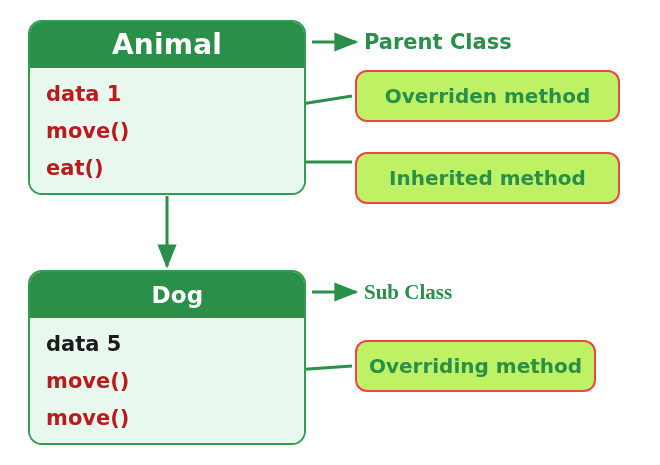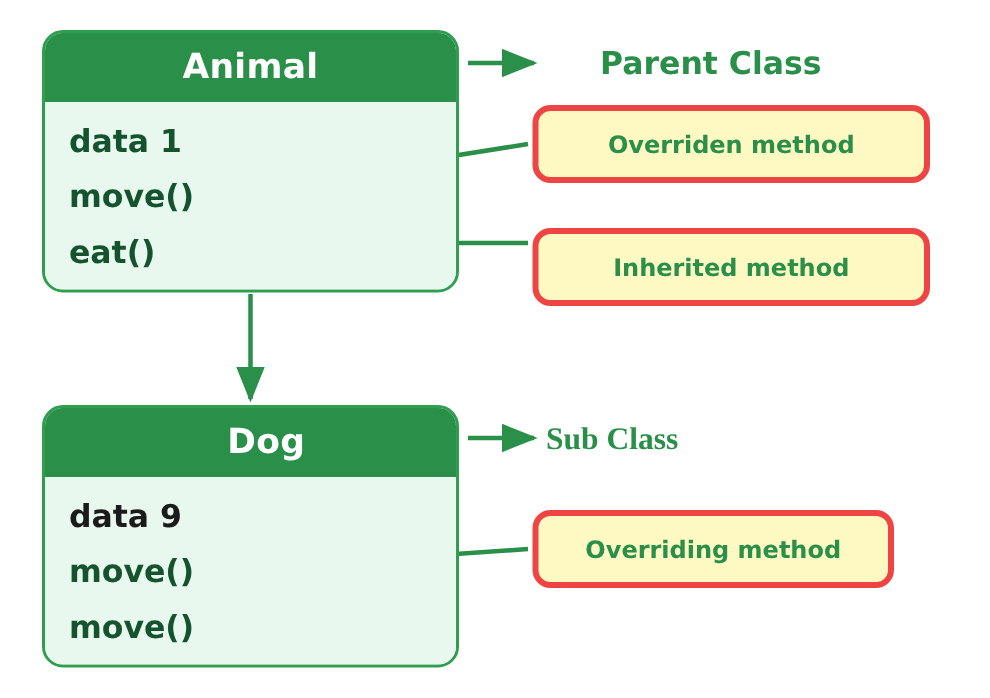--- a/index.html
+++ b/index.html
@@ -42,39 +42,39 @@
     text-align: center;
     font-weight: bold;
     letter-spacing: .2px;
   }
   .class-body {
     background: #e9f8ee;
     padding: 10px 0 10px 16px;
     box-sizing: border-box;
   }
   .member {
-    color: #14532d;
+    color: #b91c1c;
     font-weight: bold;
     line-height: 1.0;
   }
   .member.dark {
     color: #1b1b1b;
   }
 
   
   #animal-box {
     left: 28px;
     top: 20px;
     width: 278px;
     height: 175px;
   }
   #animal-box .class-header {
     height: 46px;
     line-height: 46px;
-    font-size: 23px;
+    font-size: 28px;
   }
   #animal-box .class-body {
     height: 125px;
     padding-top: 16px;
   }
   #animal-box .member {
     font-size: 21px;
     margin-bottom: 16px;
   }
 
@@ -96,25 +96,25 @@
     padding-top: 16px;
   }
   #dog-box .member {
     font-size: 21px;
     margin-bottom: 16px;
   }
 
   
   .pill {
     position: absolute;
-    border: 4px solid #ef4444;
+    border: 2px solid #ef4444;
     border-radius: 12px;
-    background: #fef9c3;
+    background: #bef264;
     color: #2a8f48;
-    font-size: 16px;
+    font-size: 20px;
     font-weight: bold;
     display: flex;
     align-items: center;
     justify-content: center;
     box-sizing: border-box;
   }
   #pill-overriden {
     left: 355px;
     top: 70px;
     width: 265px;
@@ -137,21 +137,20 @@
   .plain-label {
     position: absolute;
     color: #2a8f48;
     font-size: 21px;
     font-weight: bold;
     white-space: nowrap;
   }
   #label-parent {
     left: 364px;
     top: 30px;
-    margin-left: 36px;
   }
   #label-sub {
     left: 364px;
     top: 280px;
     font-family: Liberation Serif, serif;
   }
   #label-extends {
     left: 118px;
     top: 208px;
     font-size: 21px;
@@ -187,21 +186,21 @@
     <div class="class-body">
       <div class="member">data 1</div>
       <div class="member">move()</div>
       <div class="member">eat()</div>
     </div>
   </div>
 
   <div class="class-box" id="dog-box">
     <div class="class-header">Dog</div>
     <div class="class-body">
-      <div class="member dark">data 9</div>
+      <div class="member dark">data 5</div>
       <div class="member">move()</div>
       <div class="member">move()</div>
     </div>
   </div>
 
   <div class="plain-label" id="label-parent">Parent Class</div>
   <div class="plain-label" id="label-sub">Sub Class</div>
 
   <div class="pill" id="pill-overriden">Overriden method</div>
   <div class="pill" id="pill-inherited">Inherited method</div>

